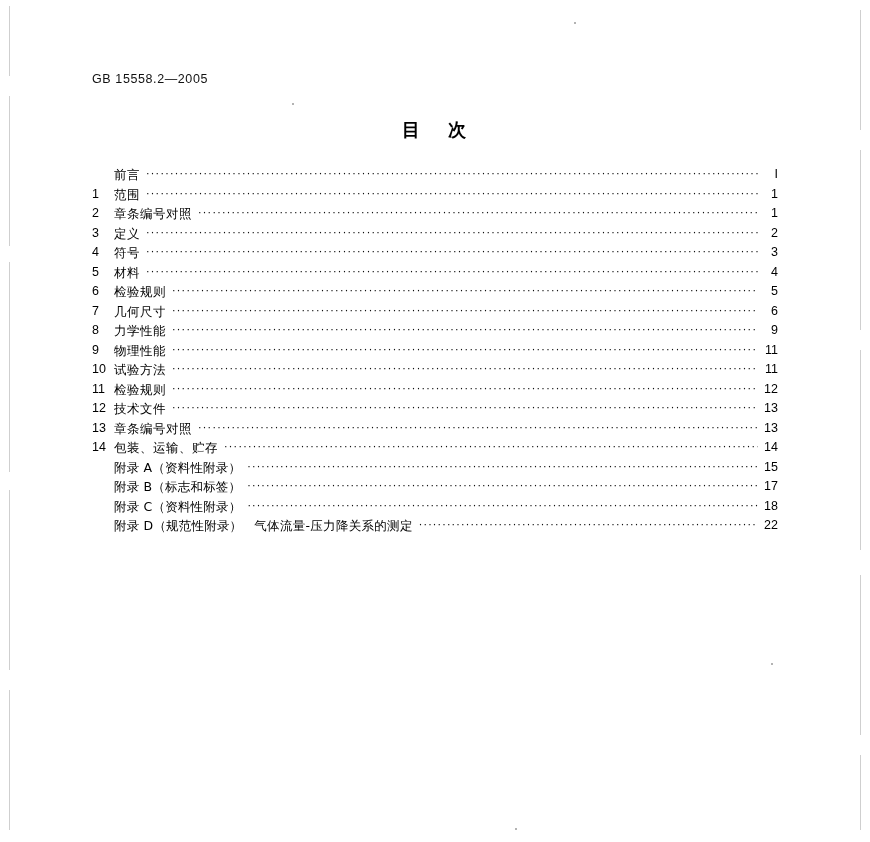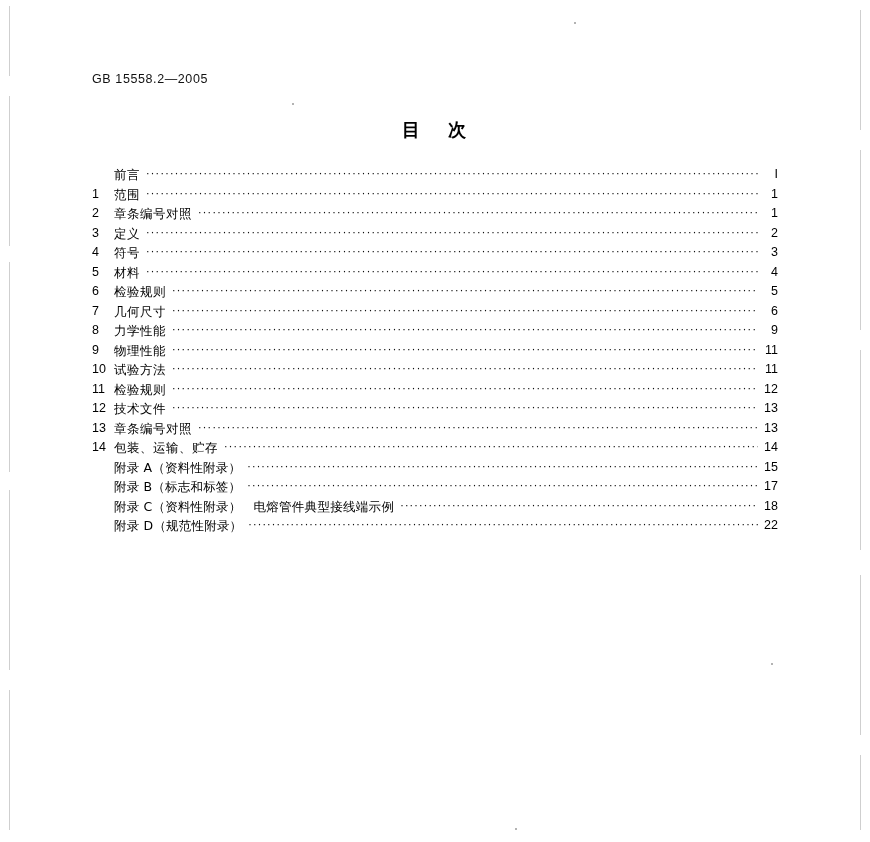--- a/index.html
+++ b/index.html
@@ -244,25 +244,25 @@
       </div>
       <div class="toc-row appendix">
         <span class="num"></span>
         <span class="label">附录 B（标志和标签）</span>
         <span class="leader">···········································································································································</span>
         <span class="page-no">17</span>
       </div>
       <div class="toc-row appendix">
         <span class="num"></span>
         <span class="label">附录 C（资料性附录）</span>
-        <span class="sublabel">电熔管件典型接线端示例</span>
         <span class="leader">···········································································································································</span>
         <span class="page-no">18</span>
       </div>
       <div class="toc-row appendix">
         <span class="num"></span>
         <span class="label">附录 D（规范性附录）</span>
+        <span class="sublabel">气体流量-压力降关系的测定</span>
         <span class="leader">···········································································································································</span>
         <span class="page-no">22</span>
       </div>
     </div>
 
 </div>
 
 </body></html>

